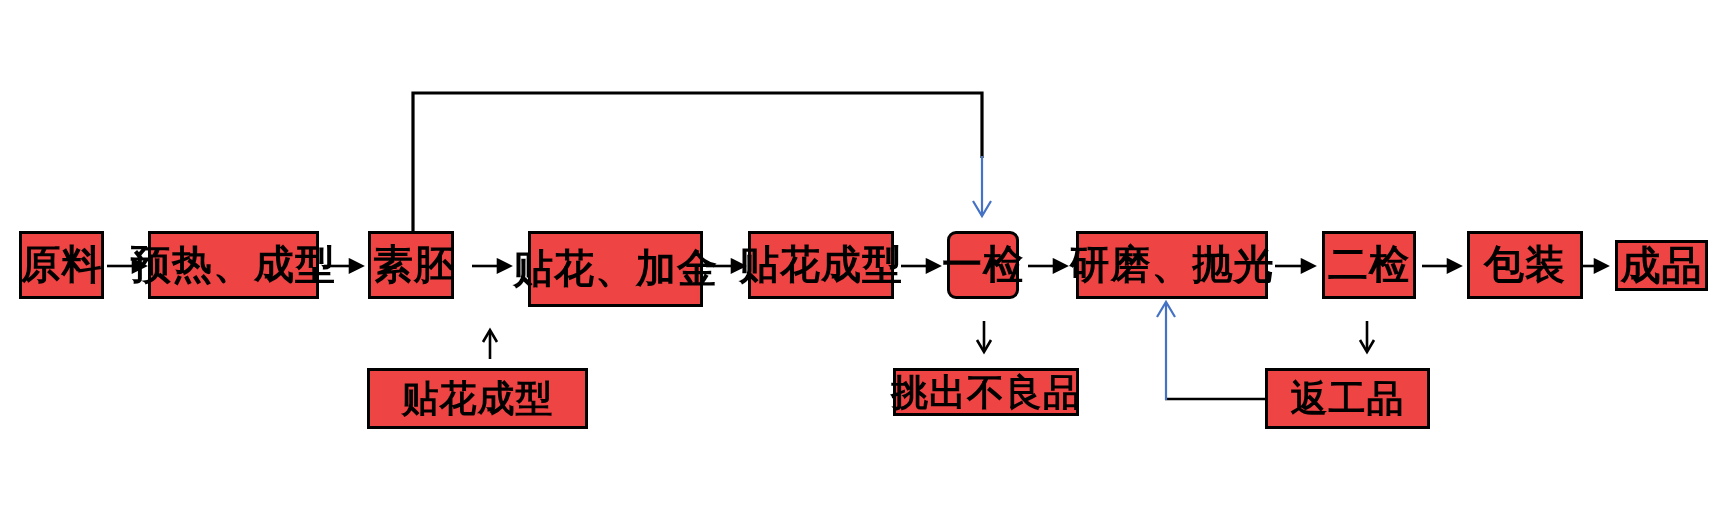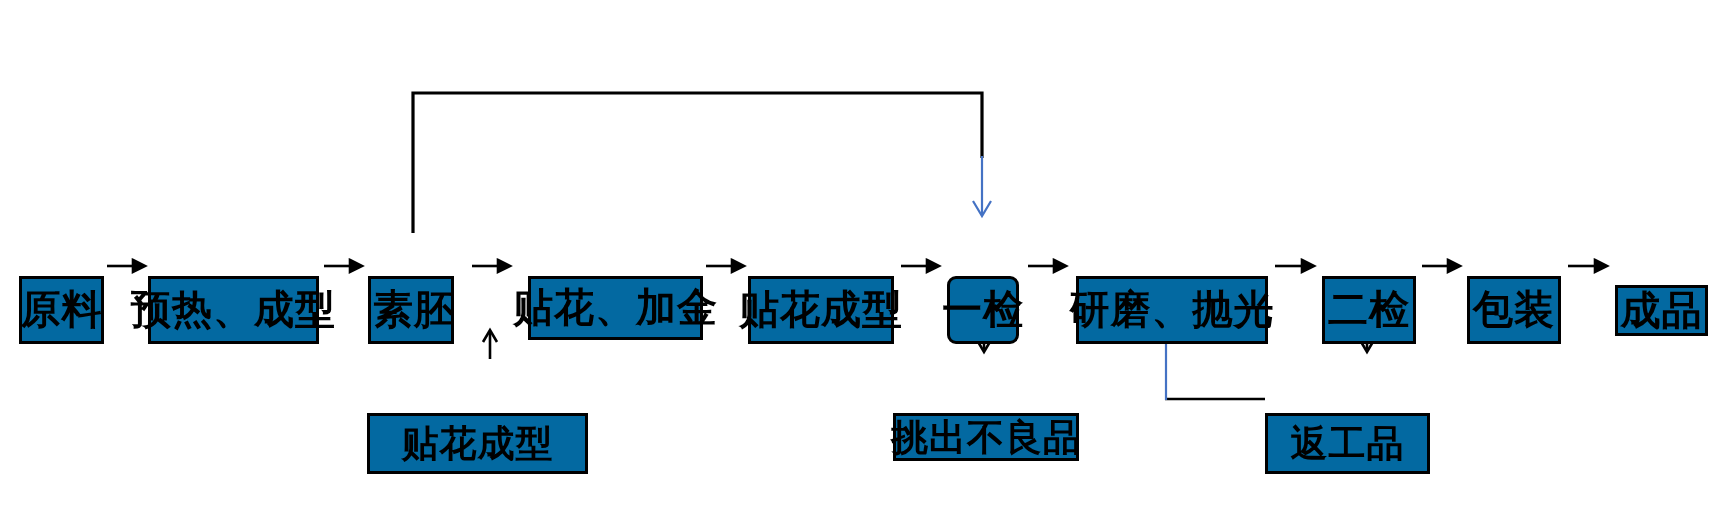--- a/index.html
+++ b/index.html
@@ -19,45 +19,44 @@
     position: absolute;
     left: 0;
     top: 0;
     width: 1726px;
     height: 532px;
   }
   .node {
     position: absolute;
     box-sizing: border-box;
     border: 3px solid #000000;
-    background: #0369a1;
+    background: #ef4444;
     display: flex;
     align-items: center;
     justify-content: center;
     color: #000000;
     font-size: 40px;
     font-weight: 600;
     line-height: 1;
     white-space: nowrap;
     letter-spacing: 1px;
-    margin-top: 45px;
   }
   .node.small {
     font-size: 37px;
   }
   
   .n-raw        { left: 19px;   top: 231px; width: 85px;  height: 68px; }
   .n-preheat    { left: 148px;  top: 231px; width: 171px; height: 68px; }
   .n-bisque     { left: 368px;  top: 231px; width: 86px;  height: 68px; padding-left: 6px; }
-  .n-decal      { left: 528px;  top: 231px; width: 175px; height: 64px; }
+  .n-decal      { left: 528px;  top: 231px; width: 175px; height: 76px; }
   .n-decalform  { left: 748px;  top: 231px; width: 146px; height: 68px; }
   .n-insp1      { left: 947px;  top: 231px; width: 72px;  height: 68px; border-radius: 9px; }
   .n-grind      { left: 1076px; top: 231px; width: 192px; height: 68px; }
   .n-insp2      { left: 1322px; top: 231px; width: 94px;  height: 68px; }
-  .n-pack       { left: 1467px; top: 231px; width: 94px;  height: 68px; }
+  .n-pack       { left: 1467px; top: 231px; width: 116px;  height: 68px; }
   .n-finished   { left: 1615px; top: 240px; width: 93px;  height: 51px; }
   
   .n-decalpaper { left: 367px;  top: 368px; width: 221px; height: 61px; }
   .n-defective  { left: 893px;  top: 368px; width: 186px; height: 48px; }
   .n-rework     { left: 1265px; top: 368px; width: 165px; height: 61px; }
 </style>
 </head>
 <body>
 
 <div class="canvas">

